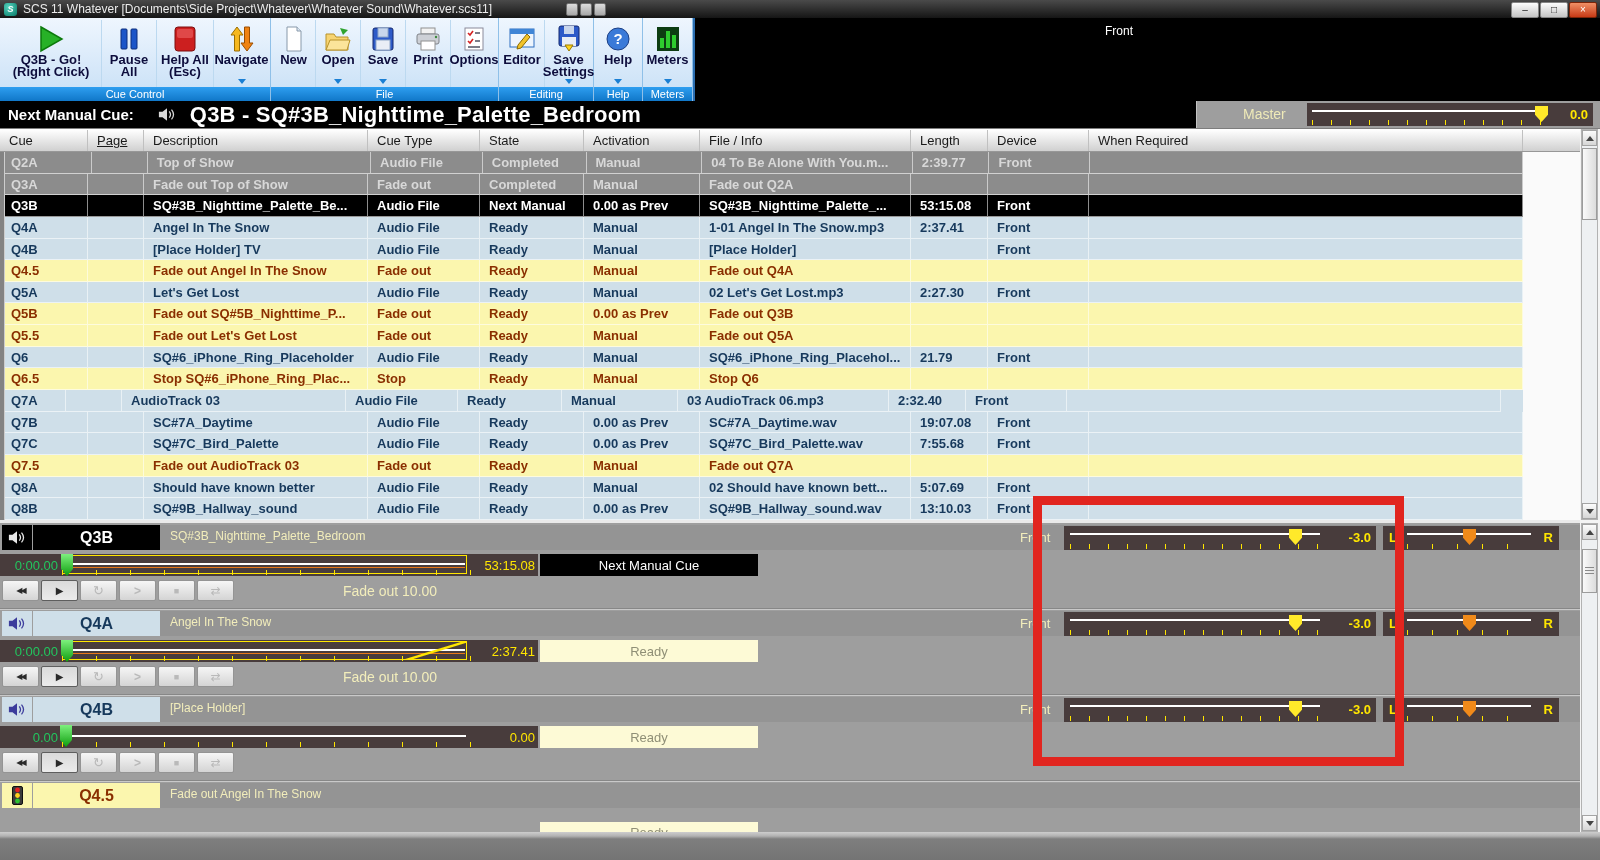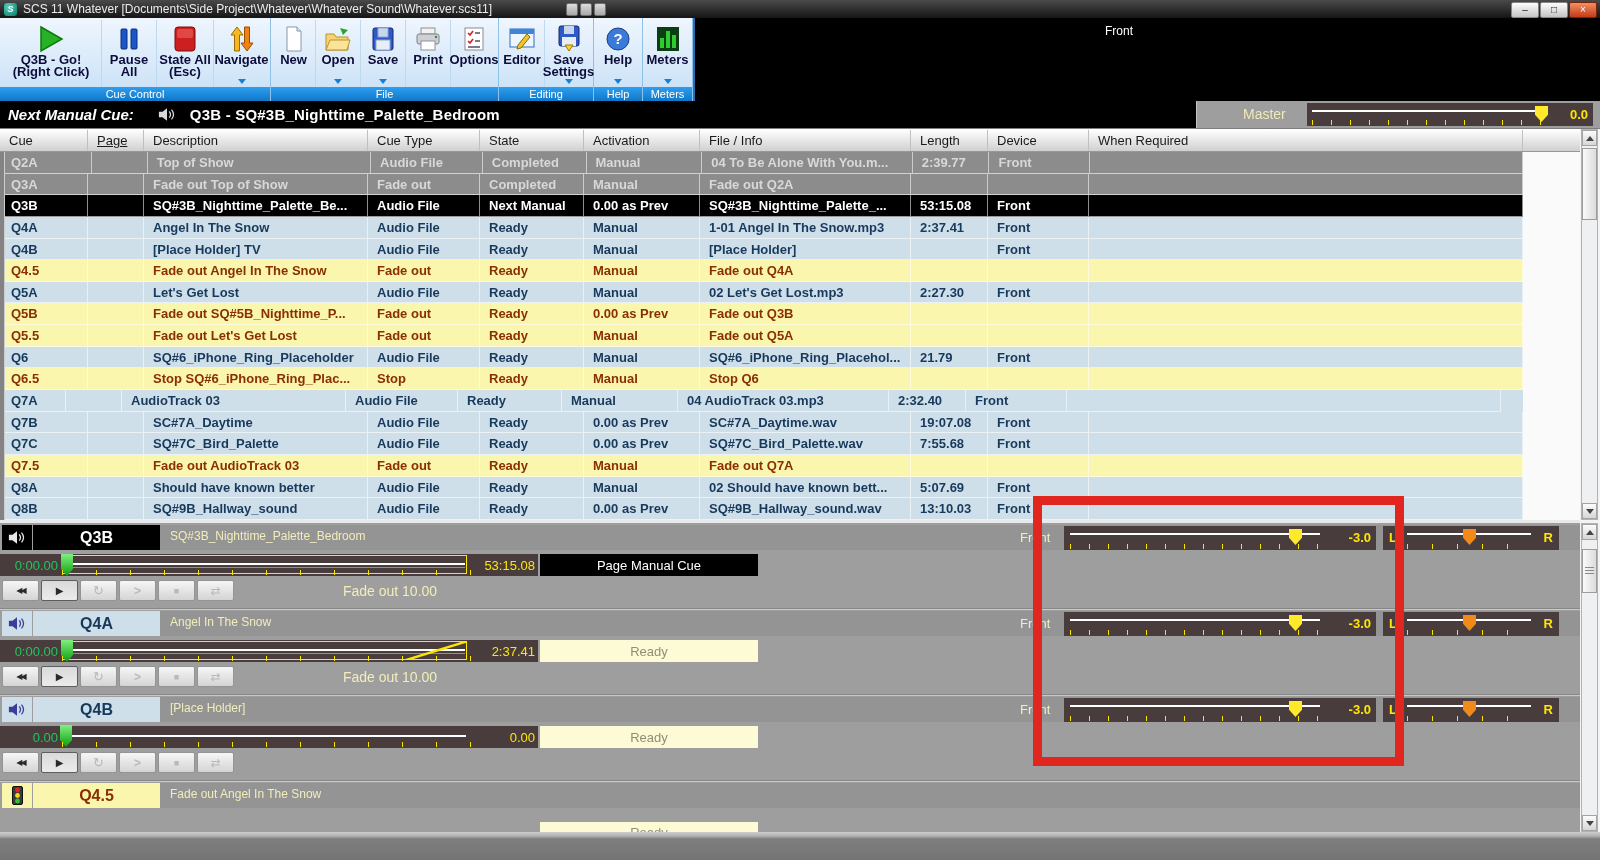--- a/index.html
+++ b/index.html
@@ -34,23 +34,23 @@
   .rlabel{font-size:13px;font-weight:bold;color:#0d0d3c;line-height:12px;text-align:right;white-space:nowrap;}
   .rdrop{width:0;height:0;border-left:4px solid transparent;border-right:4px solid transparent;
     border-top:5px solid #1a7fd4;position:absolute;bottom:3px;left:50%;transform:translateX(-50%);}
   .rband{height:14px;background:linear-gradient(#2e9ef0,#1077c8);color:#fff;font-size:11px;
     display:flex;align-items:center;justify-content:center;}
   .front-label{position:absolute;left:1105px;top:6px;color:#fff;font-size:12px;}
 
   
   .nmc{position:absolute;left:0;top:101px;width:1600px;height:27px;background:#000;
     display:flex;align-items:center;color:#fff;}
-  .nmc-label{font-style:italic;font-weight:bold;font-size:15px;margin-left:8px;}
+  .nmc-label{font-weight:bold;font-size:15px;margin-left:8px;}
   .nmc-speaker{margin-left:24px;color:#d8d8d8;display:flex;align-items:center;}
-  .nmc-cue{font-weight:bold;font-size:15px;margin-left:14px;letter-spacing:.2px;white-space:nowrap;}
+  .nmc-cue{font-weight:bold;font-size:22px;margin-left:14px;letter-spacing:.2px;white-space:nowrap;}
   .master{position:absolute;left:1196px;top:0;width:404px;height:27px;background:#9e9e9e;
     border-left:1px solid #c4c4c4;}
   .master-label{position:absolute;left:46px;top:5px;color:#efeab8;font-size:14px;}
   .hfader{position:absolute;background:#483c3c;}
   .master .hfader{left:110px;top:2px;width:286px;height:23px;}
   .hline{position:absolute;top:7px;height:2px;background:#fff;}
   .master .hline{left:5px;right:52px;}
   .hticks{position:absolute;bottom:1px;height:5px;
     background:repeating-linear-gradient(90deg,#ffe600 0 1px,transparent 1px 19px);}
   .master .hticks{left:5px;right:40px;}
@@ -192,21 +192,21 @@
               <div class="rlabel">Pause</div>
               <div class="rlabel">All</div>
             </div>
             <div class="rbtn" style="width: 56px;">
               <div class="ricon">
                 <svg width="24" height="26" viewBox="0 0 24 26">
                   <rect x="2" y="1" width="20" height="24" rx="3" fill="#cc1f1f" stroke="#7c0f0f"></rect>
                   <rect x="4" y="3" width="16" height="9" rx="2" fill="#e85a5a" opacity="0.7"></rect>
                 </svg>
               </div>
-              <div class="rlabel">State All</div>
+              <div class="rlabel">Help All</div>
               <div class="rlabel">(Esc)</div>
             </div>
             <div class="rbtn" style="width: 55px;">
               <div class="ricon">
                 <svg width="26" height="26" viewBox="0 0 26 26">
                   <polygon points="8,1 14,9 10.5,9 10.5,25 5.5,25 5.5,9 2,9" fill="#f6b81e" stroke="#9a6d00"></polygon>
                   <polygon points="18,25 12,17 15.5,17 15.5,1 20.5,1 20.5,17 24,17" fill="#ef8211" stroke="#9a4d00"></polygon>
                 </svg>
               </div>
               <div class="rlabel">Navigate</div>
@@ -505,21 +505,21 @@
         <div class="td" style="width: 101px;"></div>
         <div class="td" style="width: 434px;"></div>
       </div>
       <div class="trow tone-blue">
         <div class="td" style="width: 66px;">Q7A</div>
         <div class="td" style="width: 56px;"></div>
         <div class="td" style="width: 224px;">AudioTrack 03</div>
         <div class="td" style="width: 112px;">Audio File</div>
         <div class="td" style="width: 104px;">Ready</div>
         <div class="td" style="width: 116px;">Manual</div>
-        <div class="td" style="width: 211px;">04 AudioTrack 03.mp3</div>
+        <div class="td" style="width: 211px;">03 AudioTrack 06.mp3</div>
         <div class="td" style="width: 77px;">2:32.40</div>
         <div class="td" style="width: 101px;">Front</div>
         <div class="td" style="width: 434px;"></div>
       </div>
       <div class="trow tone-blue">
         <div class="td" style="width: 88px;">Q7B</div>
         <div class="td" style="width: 56px;"></div>
         <div class="td" style="width: 224px;">SC#7A_Daytime</div>
         <div class="td" style="width: 112px;">Audio File</div>
         <div class="td" style="width: 104px;">Ready</div>
@@ -617,21 +617,21 @@
         <div class="pstrip">
           <span class="pelapsed">0:00.00</span>
           <div class="pbar env-flat">
             <div class="wline"></div>
             <div class="oline"></div>
             <div class="green-handle"></div>
           </div>
           <span class="ptotal">53:15.08</span>
           <div class="bar-ticks"></div>
         </div>
-        <div class="pstatus st-black">Page Manual Cue</div>
+        <div class="pstatus st-black">Next Manual Cue</div>
         <div class="ptransport">
           <div class="tbtn">
             <span class="g-rewind">◀◀</span>
           </div>
           <div class="tbtn pressed">
             <span class="g-play">▶</span>
           </div>
           <div class="tbtn disabled">
             <span class="g-loop">↻</span>
           </div>

